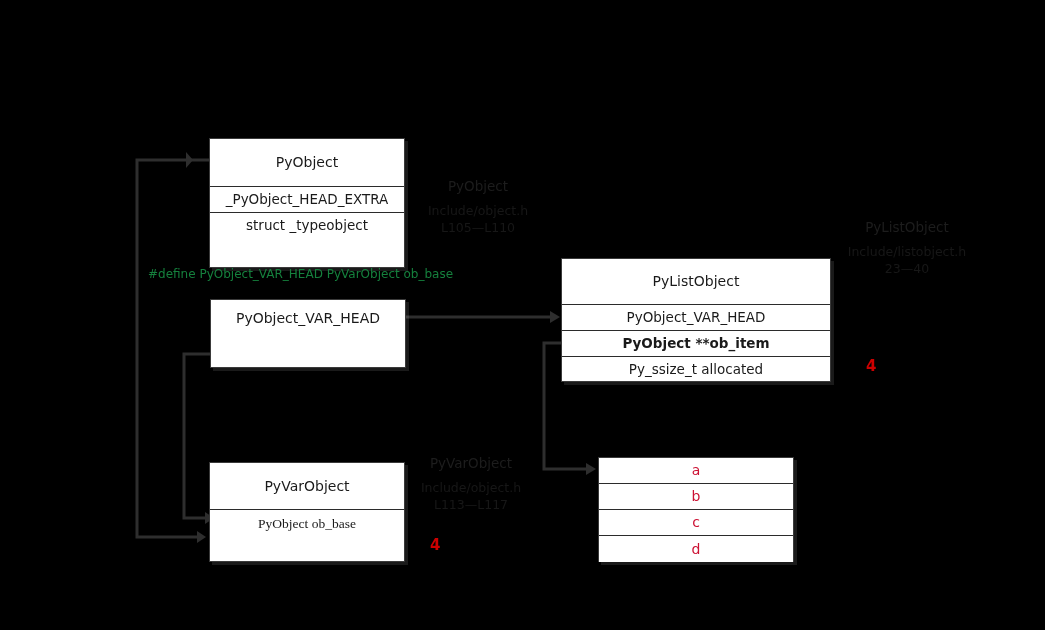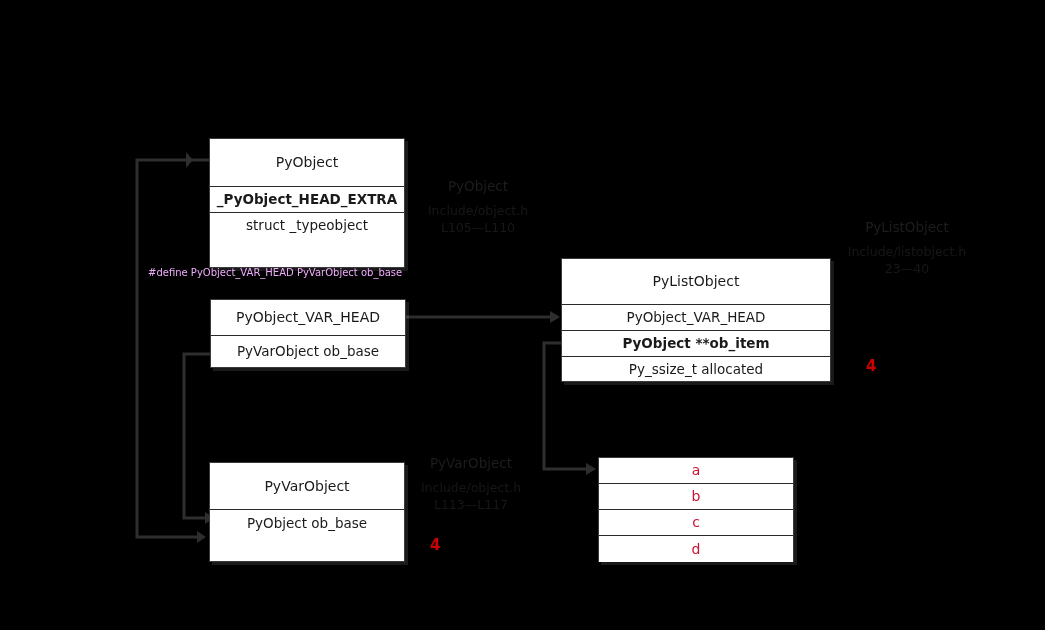--- a/index.html
+++ b/index.html
@@ -30,31 +30,31 @@
     white-space:pre-line;
   }
   .box .row:last-child{border-bottom:none;}
   .box .row.title{font-size:14px;}
   .box .row.clip{line-height:23px;}
   .box .row.red{color:#cc1133;font-size:14px;}
 
   
   #box-pyobject{left:209px;top:138px;width:196px;height:130px;}
   #box-pyobject .r0{height:48px;}
-  #box-pyobject .r1{height:26px;font-weight:bold;}
+  #box-pyobject .r1{height:26px;}
   #box-pyobject .r2{height:26px;}
   #box-pyobject .r3{height:28px;align-items:flex-start;padding-top:1px;}
 
   #box-varhead{left:210px;top:299px;width:196px;height:69px;}
   #box-varhead .r0{height:36px;}
   #box-varhead .r1{height:31px;}
 
   #box-pyvarobject{left:209px;top:462px;width:196px;height:100px;}
   #box-pyvarobject .r0{height:47px;}
-  #box-pyvarobject .r1{height:26px;}
+  #box-pyvarobject .r1{height:26px;font-family:Liberation Serif, serif;}
   #box-pyvarobject .r2{height:25px;}
 
   #box-pylistobject{left:561px;top:258px;width:270px;height:124px;}
   #box-pylistobject .r0{height:46px;}
   #box-pylistobject .r1{height:26px;}
   #box-pylistobject .r2{height:26px;font-weight:bold;}
   #box-pylistobject .r3{height:24px;}
 
   #box-items{left:598px;top:457px;width:196px;height:105px;}
   #box-items .row{height:26px;}
@@ -70,21 +70,21 @@
   .annot .ttl{display:block;font-size:13.5px;margin-bottom:7px;color:#1d1d1d;}
   .annot .pth{display:block;font-size:12.5px;color:#171717;}
   .annot .lns{display:block;font-size:12.5px;color:#171717;}
 
   #annot-pyobject{left:418px;top:178px;width:120px;}
   #annot-pyvarobject{left:410px;top:455px;width:122px;}
   #annot-pylistobject{left:832px;top:219px;width:150px;}
 
   .define-note{
     position:absolute;left:148px;top:267px;
-    font-size:10px;color:#f0abfc;white-space:nowrap;
+    font-size:12px;color:#15803d;white-space:nowrap;
   }
 
   .redmark{
     position:absolute;color:#cc0000;font-size:15px;font-weight:bold;
   }
   #redmark-varobj{left:430px;top:536px;}
   #redmark-listobj{left:866px;top:357px;}
 
   
   svg#wires{position:absolute;left:0;top:0;width:1045px;height:630px;}
@@ -116,21 +116,20 @@
     <div class="row title r0">PyObject</div>
     <div class="row r1">_PyObject_HEAD_EXTRA</div>
     <div class="row r3 clip">struct _typeobject
 *ob_type</div>
   </div>
 
   <div class="define-note">#define PyObject_VAR_HEAD PyVarObject ob_base</div>
 
   <div class="box" id="box-varhead">
     <div class="row title r0">PyObject_VAR_HEAD</div>
-    <div class="row r1">PyVarObject ob_base</div>
   </div>
 
   <div class="box" id="box-pyvarobject">
     <div class="row title r0">PyVarObject</div>
     <div class="row r1">PyObject ob_base</div>
   </div>
 
   <div class="box" id="box-pylistobject">
     <div class="row title r0">PyListObject</div>
     <div class="row r1">PyObject_VAR_HEAD</div>

